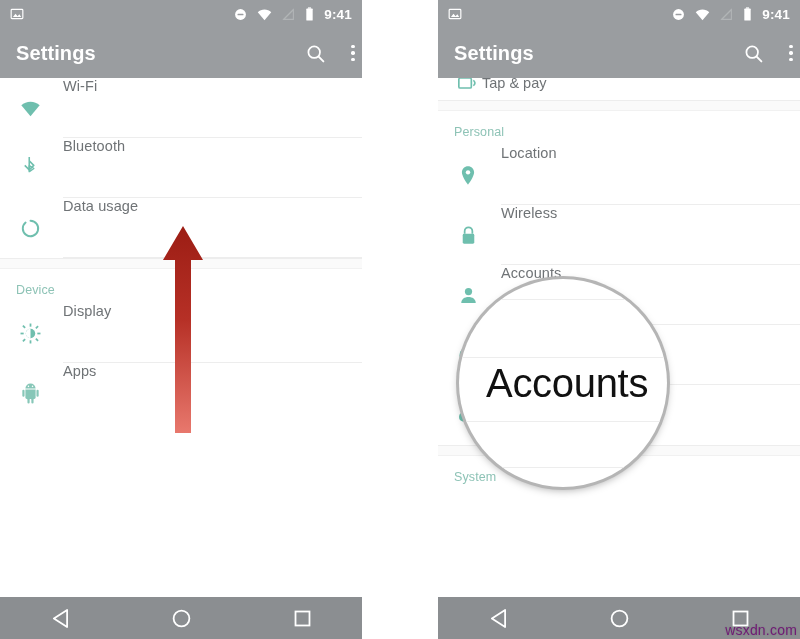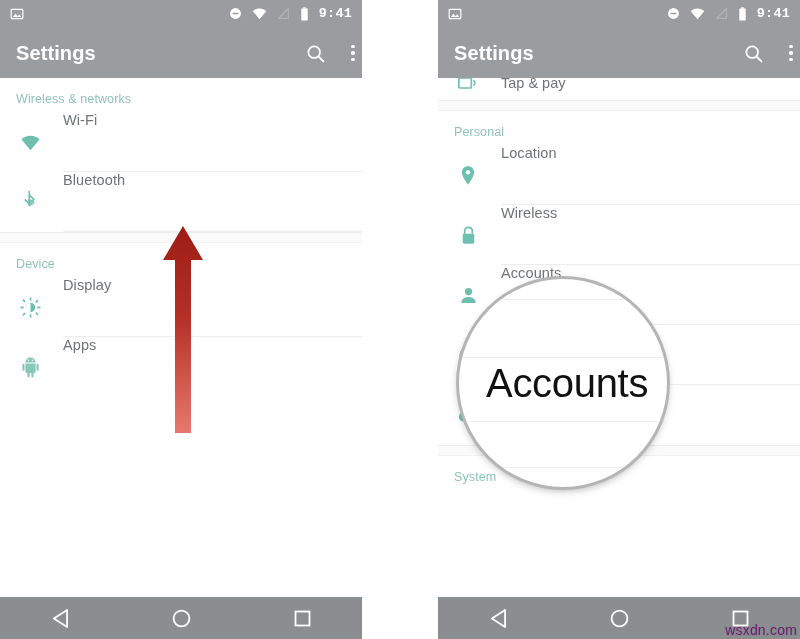--- a/index.html
+++ b/index.html
@@ -34,23 +34,22 @@
     align-items: center;
     padding: 0 10px;
     box-sizing: border-box;
     position: relative;
     z-index: 6;
   }
   .sb-left { display: flex; align-items: center; gap: 4px; }
   .sb-right {
     margin-left: auto;
     display: flex;
-    align-items: flex-start;
+    align-items: flex-end;
     gap: 10px;
-    font-family: Liberation Mono, monospace;
   }
   .sb-time {
     color: #ffffff;
     font-size: 13.5px;
     font-weight: bold;
     letter-spacing: .2px;
     line-height: 1;
   }
   .sb-icon { display: block; }
 
@@ -152,21 +151,20 @@
     padding-left: 16px;
     box-sizing: border-box;
     margin-top: -12px;
     overflow: hidden;
   }
   .partial-row .ico {
     width: 28px; min-width: 28px;
     display: flex; align-items: center; justify-content: center;
   }
   .partial-row .label {
-    margin-left: 19px;
     color: #6f7376;
     font-size: 14.5px;
   }
 
   
   .navbar {
     position: absolute;
     left: 0; right: 0; bottom: 0;
     height: 42px;
     background: #8b8e91;
@@ -268,41 +266,48 @@
       <span class="overflow-dots">
         <i></i>
           <i></i>
           <i></i>
       </span>
     </div>
   </div>
 
   <div class="listbody">
 
-    <div class="section-head">Wireless &amp; networks</div>
 
     <div class="row divided">
       <span class="ico">
         <svg width="21" height="17" viewBox="0 0 24 20">
           <path d="M12 19L1.2 6.2C4.1 3.6 7.9 2 12 2s7.9 1.6 10.8 4.2z" fill="#6fbfae"></path>
         </svg>
       </span>
       <span class="label">Wi-Fi</span>
     </div>
 
     <div class="row divided">
       <span class="ico">
         <svg width="18" height="22" viewBox="0 0 24 24">
           <path d="M11 2.5l6 6-6 6v-18 18l-6-6" fill="none" stroke="#6fbfae" stroke-width="2.1" stroke-linejoin="round"></path>
           <path d="M11 12.5l6 6-6 6v-12" fill="none" stroke="#6fbfae" stroke-width="2.1" stroke-linejoin="round" transform="translate(0,-3.5) scale(1,0.72) translate(0,4)"></path>
         </svg>
       </span>
       <span class="label">Bluetooth</span>
     </div>
 
+    <div class="row divided">
+      <span class="ico">
+        <svg width="21" height="21" viewBox="0 0 24 24">
+          <path d="M12 3.2a8.8 8.8 0 1 1-5.6 2" fill="none" stroke="#6fbfae" stroke-width="2.2" stroke-linecap="round"></path>
+        </svg>
+      </span>
+      <span class="label">Data usage</span>
+    </div>
 
 
     <div class="group-gap"></div>
 
     <div class="section-head">Device</div>
 
     <div class="row divided">
       <span class="ico">
         <svg width="21" height="21" viewBox="0 0 24 24">
           <g fill="#6fbfae">

